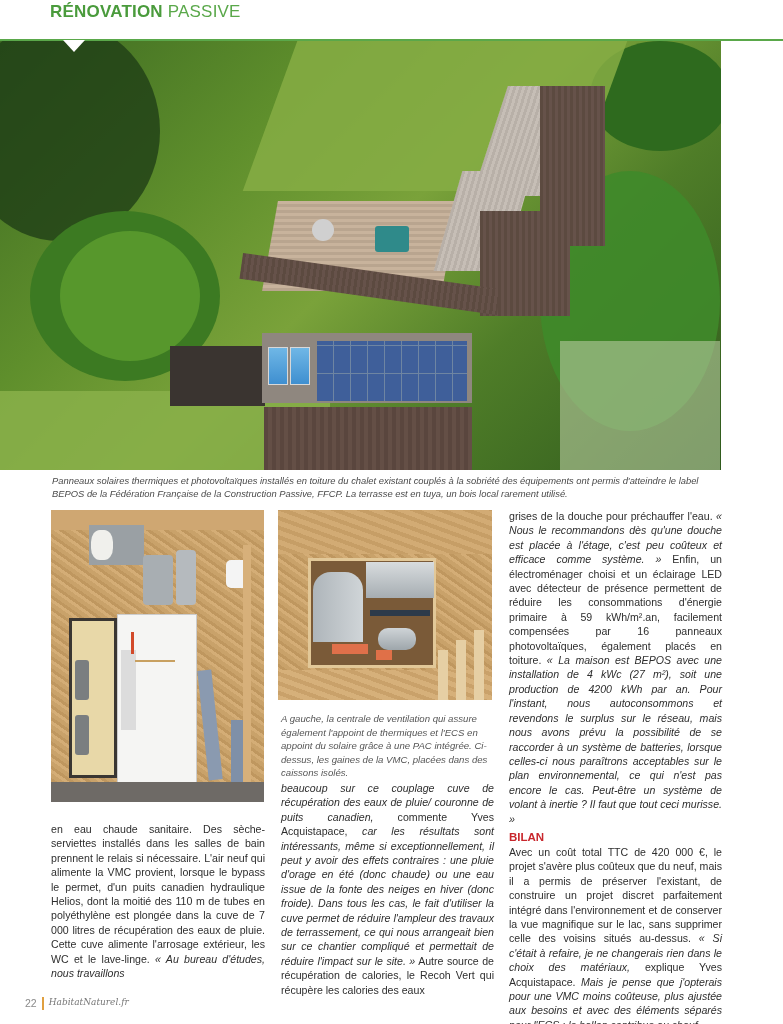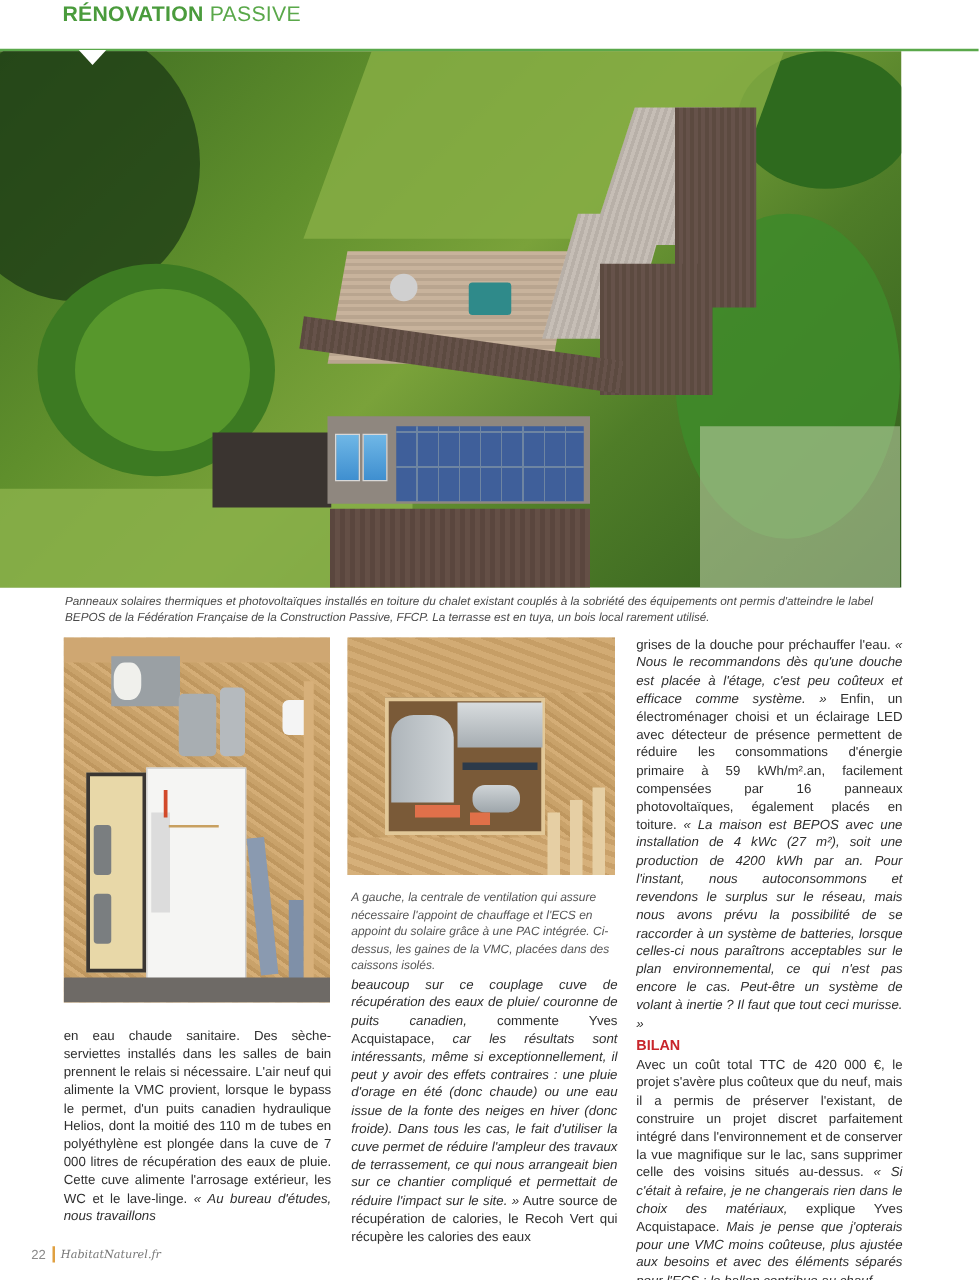--- a/index.html
+++ b/index.html
@@ -40,21 +40,21 @@
   .caption-mid { position: absolute; left: 281px; top: 712px; width: 212px; font-size: 9.6px; line-height: 13.6px;
     font-style: italic; color: #555; }
 
   .col { position: absolute; font-size: 10.6px; line-height: 14.4px; color: #2e2e2e; text-align: justify; }
   .col i { font-style: italic; margin-top: 25px; }
   .col1 { left: 51px; top: 822px; width: 214px; }
   .col2 { left: 281px; top: 781px; width: 213px; }
   .col3 { left: 509px; top: 509px; width: 213px; }
   .bilan { font-weight: bold; color: #c8262c; font-size: 11.5px; line-height: 15px; margin-top: 4px; }
 
-  .footer { position: absolute; left: 25px; top: 997px; font-size: 10.5px; color: #8a8a8a; display: flex; align-items: center; gap: 5px; }
+  .footer { position: absolute; left: 25px; top: 997px; font-size: 10.5px; color: #8a8a8a; display: flex; align-items: flex-start; gap: 5px; }
   .footer .bar { width: 2px; height: 13px; background: #e0a040; }
   .footer .site { font-family: "DejaVu Serif", serif; font-style: italic; font-size: 9px; color: #777; }
 </style>
 </head>
 <body>
 
 <div class="header">
   <span class="bold">RÉNOVATION</span>
   <span class="light">PASSIVE</span>
 </div>
@@ -121,21 +121,21 @@
   <div style="position:absolute;left:54px;top:134px;width:36px;height:10px;background:#e0704a"></div>
   <div style="position:absolute;left:92px;top:100px;width:60px;height:6px;background:#2c3a4a"></div>
   <div style="position:absolute;left:100px;top:118px;width:38px;height:22px;background:linear-gradient(180deg,#cfd4d7,#9ea6ab);border-radius:10px"></div>
   <div style="position:absolute;left:98px;top:140px;width:16px;height:10px;background:#e07048"></div>
   <div style="position:absolute;left:0;top:160px;width:214px;height:30px;background:repeating-linear-gradient(20deg,#d6b07a 0 5px,#c9a16a 5px 9px)"></div>
   <div style="position:absolute;left:160px;top:140px;width:10px;height:50px;background:#e6cfa4"></div>
   <div style="position:absolute;left:178px;top:130px;width:10px;height:60px;background:#e6cfa4"></div>
   <div style="position:absolute;left:196px;top:120px;width:10px;height:70px;background:#e6cfa4"></div>
 </div>
 
-<div class="caption-mid">A gauche, la centrale de ventilation qui assure nécessaire l'appoint de chauffage et l'ECS en appoint du solaire grâce à une PAC intégrée. Ci-dessus, les gaines de la VMC, placées dans des caissons isolés.</div>
+<div class="caption-mid">A gauche, la centrale de ventilation qui assure également l'appoint de thermiques et l'ECS en appoint du solaire grâce à une PAC intégrée. Ci-dessus, les gaines de la VMC, placées dans des caissons isolés.</div>
 
 <div class="col col1">
   <span>en eau chaude sanitaire. Des sèche-serviettes installés dans les salles de bain prennent le relais si nécessaire. L'air neuf qui alimente la VMC provient, lorsque le bypass le permet, d'un puits canadien hydraulique Helios, dont la moitié des 110 m de tubes en polyéthylène est plongée dans la cuve de 7 000 litres de récupération des eaux de pluie. Cette cuve alimente l'arrosage extérieur, les WC et le lave-linge. </span><i>« Au bureau d'études, nous travaillons</i>
 </div>
 
 <div class="col col2">
   <i>beaucoup sur ce couplage cuve de récupération des eaux de pluie/ couronne de puits canadien,</i><span> commente Yves Acquistapace, </span><i>car les résultats sont intéressants, même si exceptionnellement, il peut y avoir des effets contraires : une pluie d'orage en été (donc chaude) ou une eau issue de la fonte des neiges en hiver (donc froide). Dans tous les cas, le fait d'utiliser la cuve permet de réduire l'ampleur des travaux de terrassement, ce qui nous arrangeait bien sur ce chantier compliqué et permettait de réduire l'impact sur le site. »</i><span> Autre source de récupération de calories, le Recoh Vert qui récupère les calories des eaux</span>
 </div>
 
 <div class="col col3">

